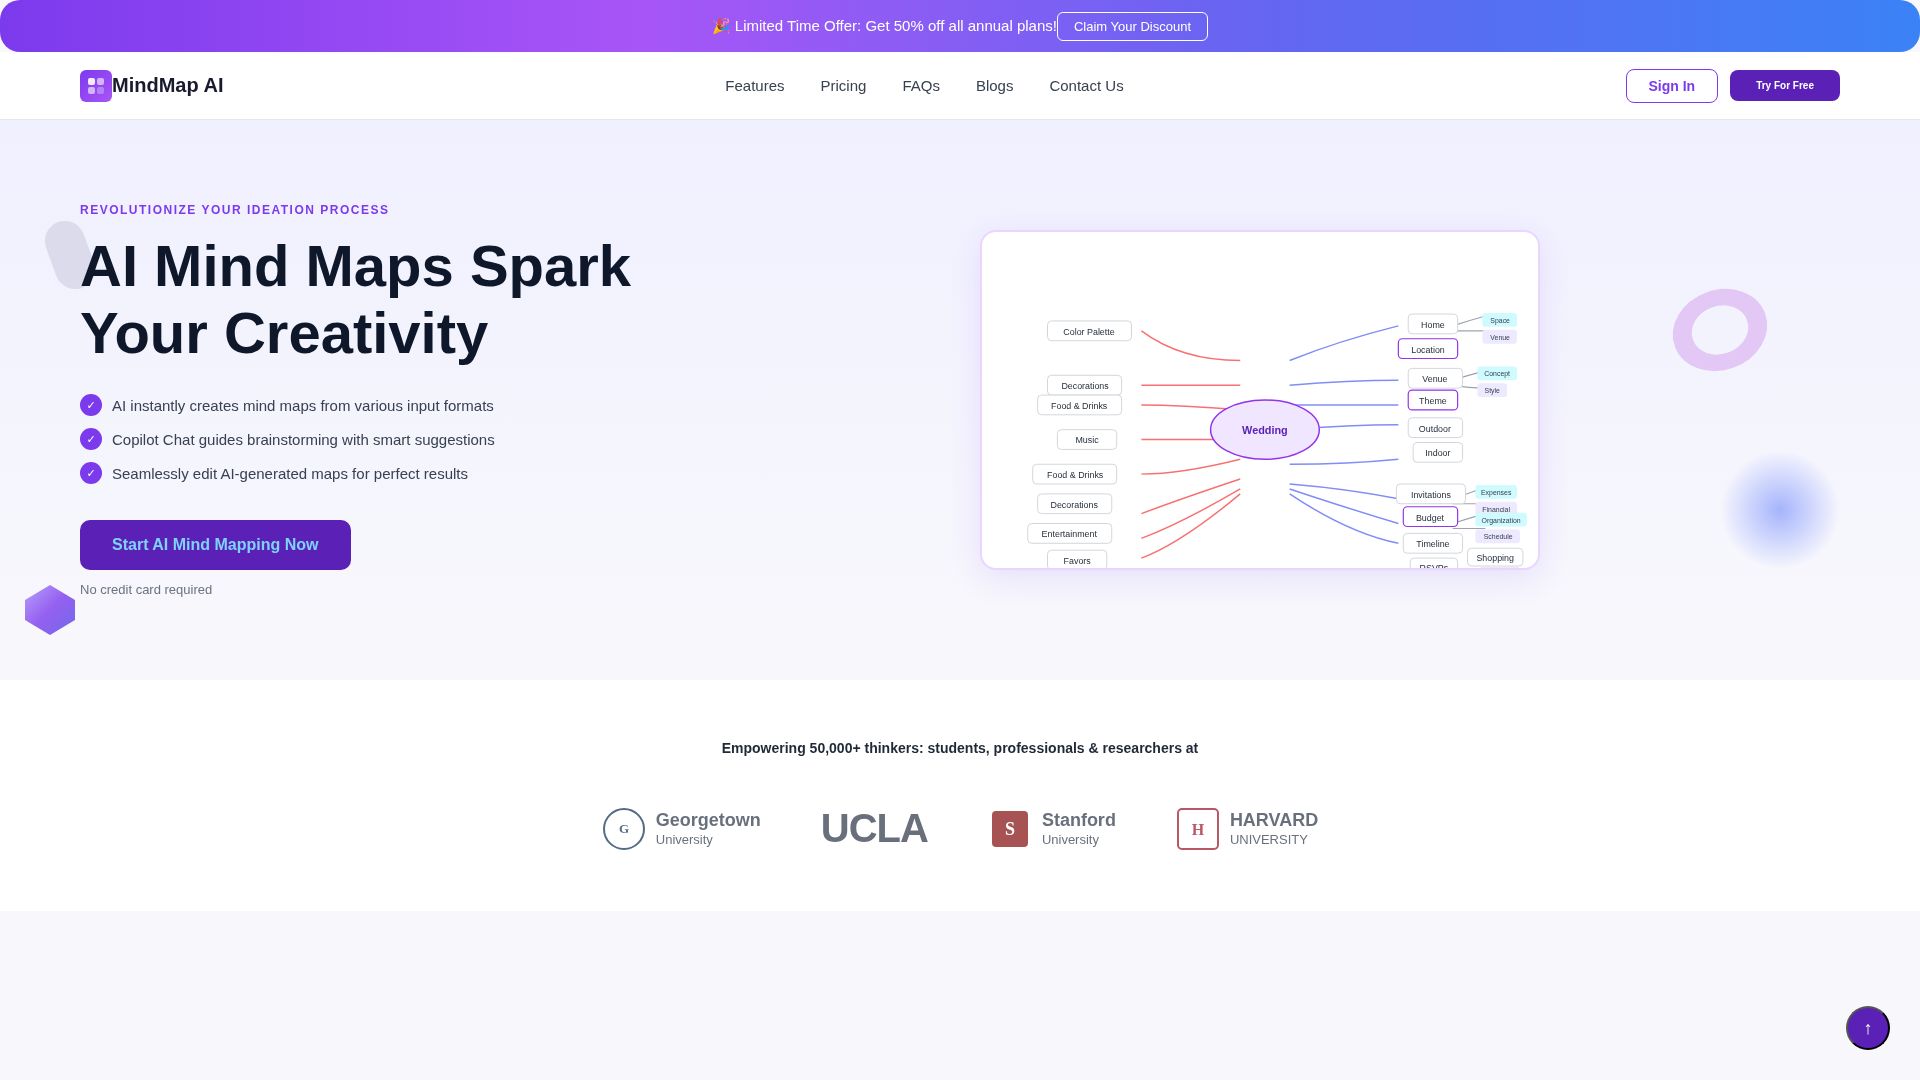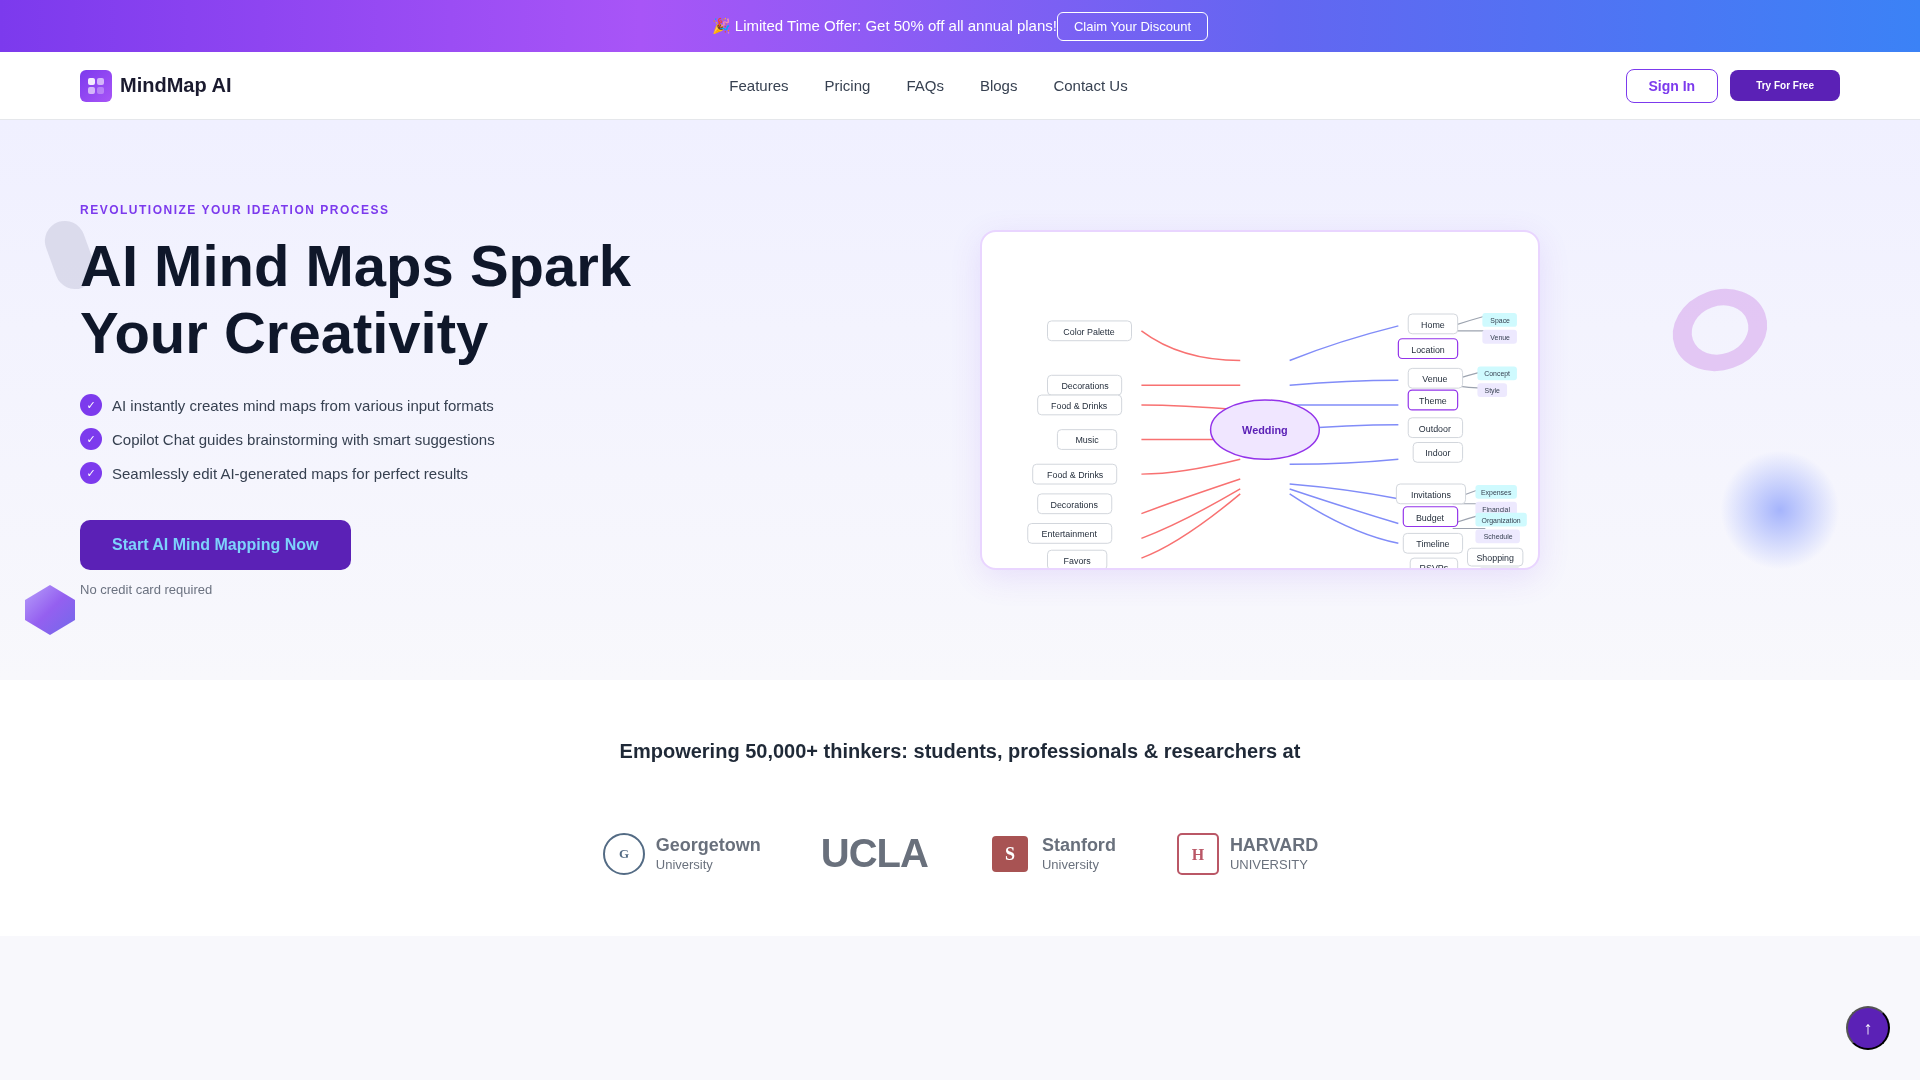--- a/index.html
+++ b/index.html
@@ -10,20 +10,21 @@
       background: linear-gradient(90deg, #7c3aed, #a855f7, #6366f1, #3b82f6);
       color: white;
       text-align: center;
       padding: 10px 20px;
       font-size: 15px;
       display: flex;
       align-items: center;
       justify-content: center;
       gap: 0;
       height: 52px;
+      border-radius: 20px;
     }
     .banner-btn {
       border: 1.5px solid white;
       background: transparent;
       color: white;
       padding: 6px 16px;
       border-radius: 6px;
       font-size: 13px;
       cursor: pointer;
       white-space: nowrap;
@@ -35,21 +36,20 @@
       display: flex;
       align-items: center;
       justify-content: space-between;
       padding: 0 80px;
       height: 68px;
       border-bottom: 1px solid #e5e7eb;
     }
     .logo {
       display: flex;
       align-items: center;
-      gap: 8px;
       font-size: 20px;
       font-weight: 700;
       color: #1a1a2e;
       text-decoration: none;
     }
     .logo-icon {
       width: 32px;
       height: 32px;
       background: linear-gradient(135deg, #7c3aed, #a855f7);
       border-radius: 6px;
@@ -266,24 +266,24 @@
       z-index: 1;
     }
 
     
     .universities {
       background: white;
       padding: 60px 80px;
       text-align: center;
     }
     .universities-title {
-      font-size: 20px;
+      font-size: 14px;
       font-weight: 700;
       color: #1f2937;
-      margin-bottom: 68px;
+      margin-bottom: 50px;
     }
     .universities-logos {
       display: flex;
       justify-content: center;
       align-items: center;
       gap: 60px;
       flex-wrap: wrap;
     }
     .university-logo {
       display: flex;

